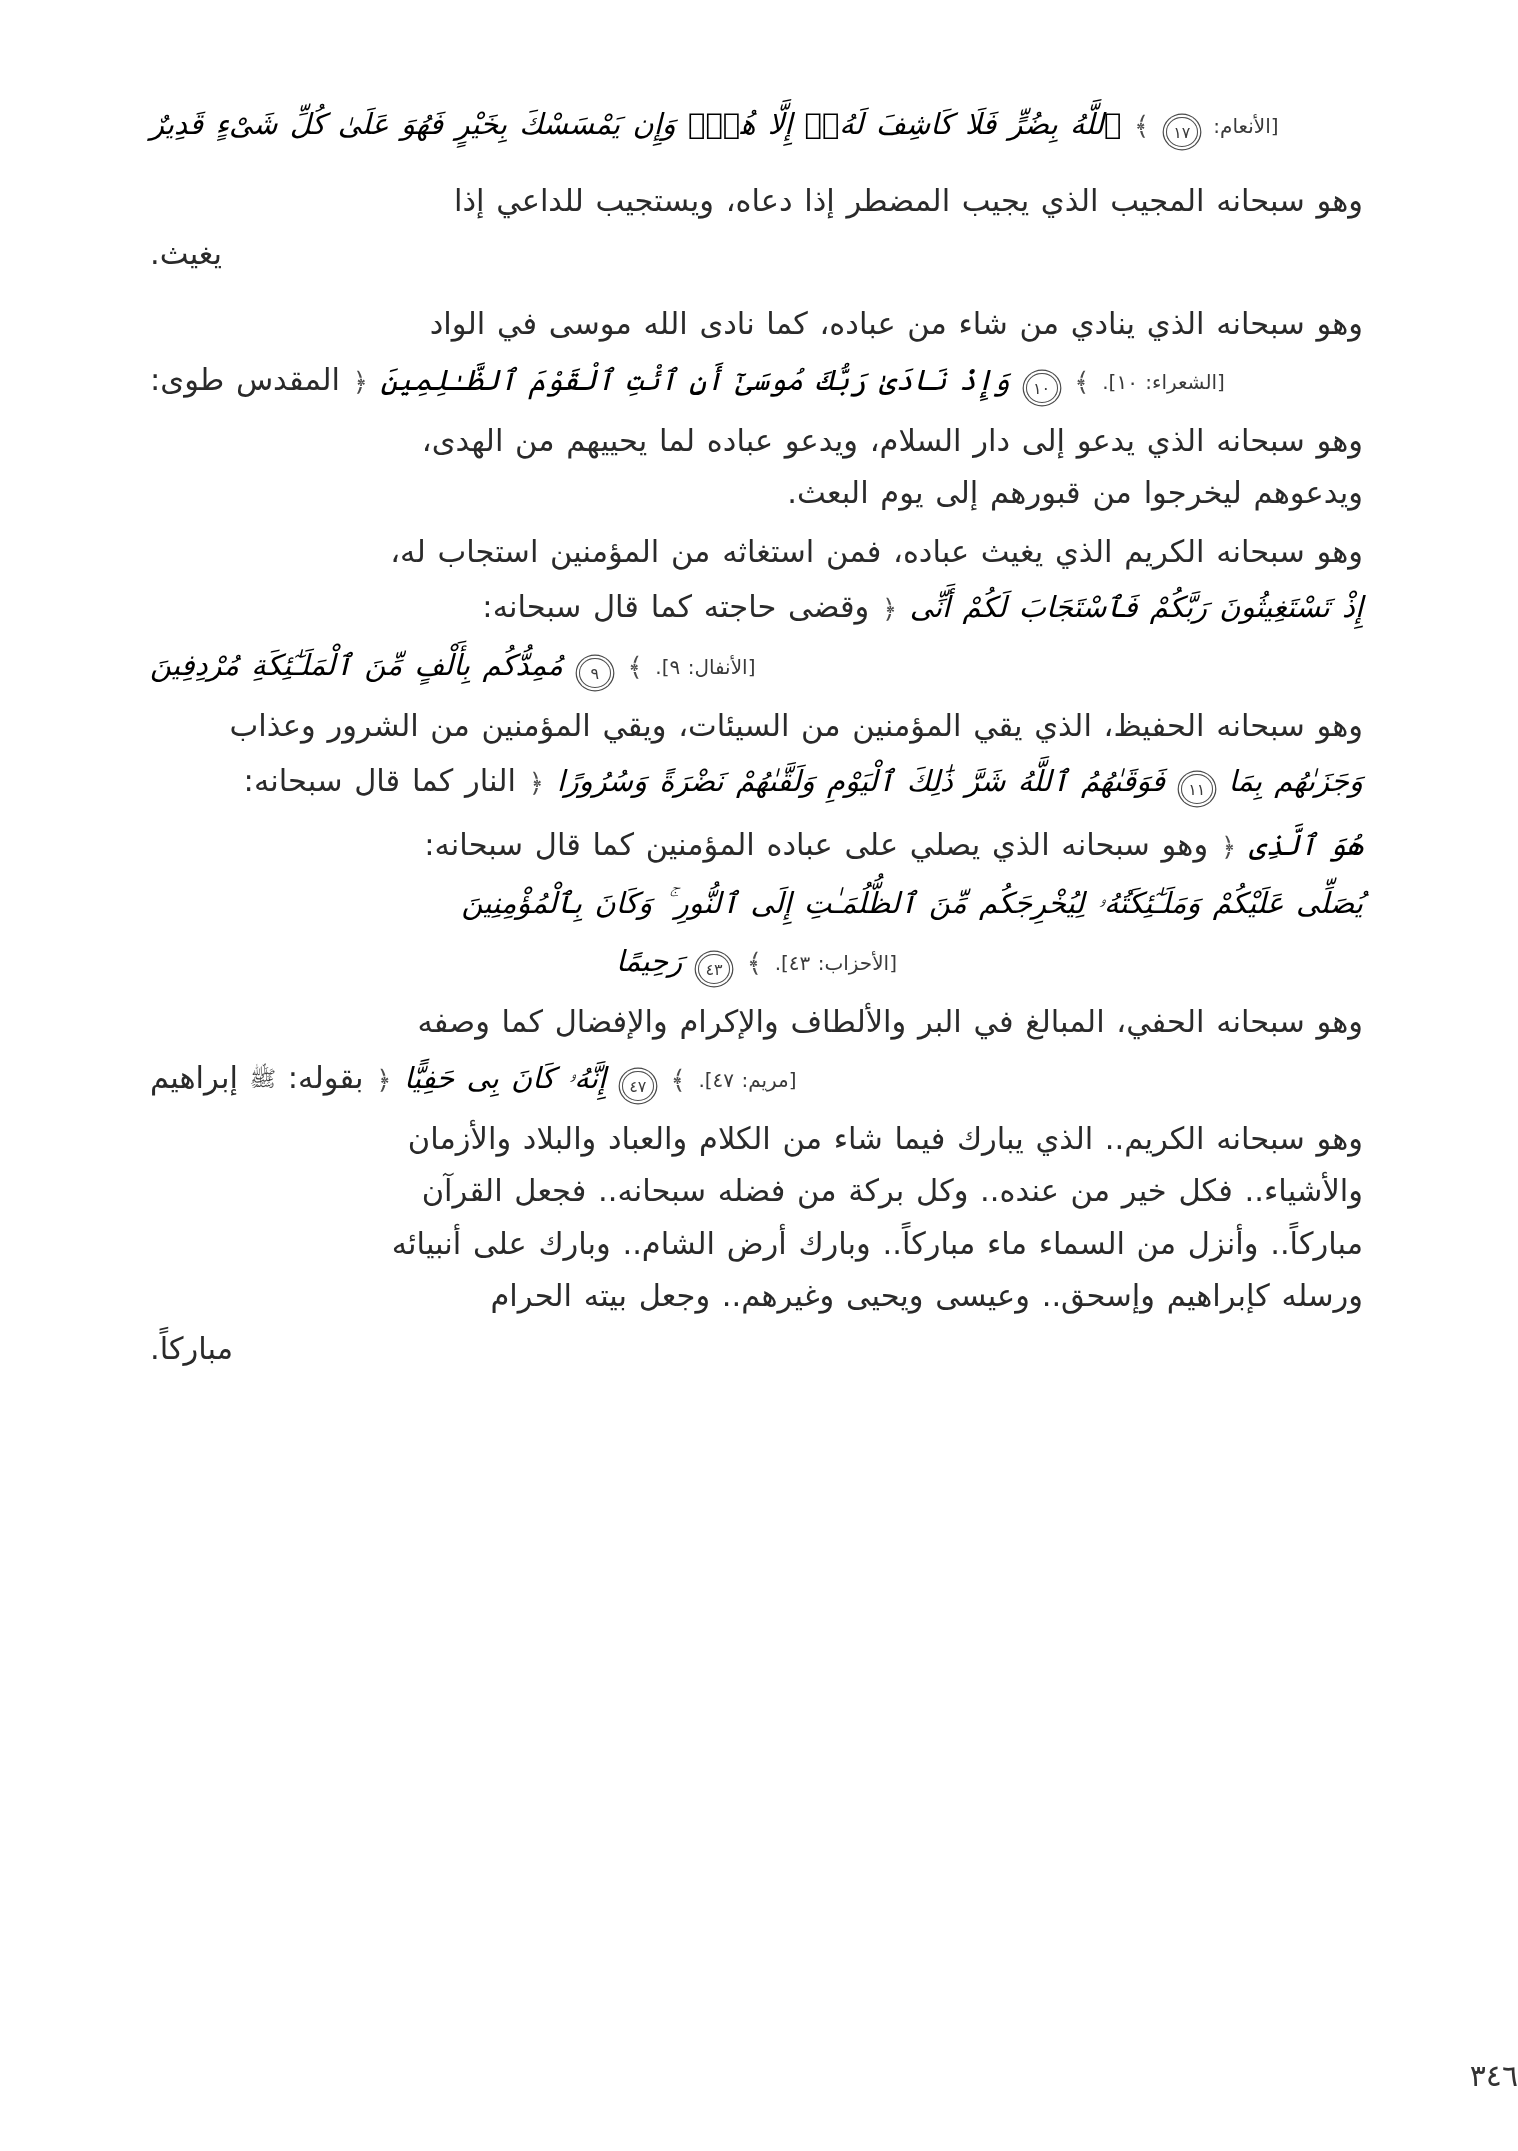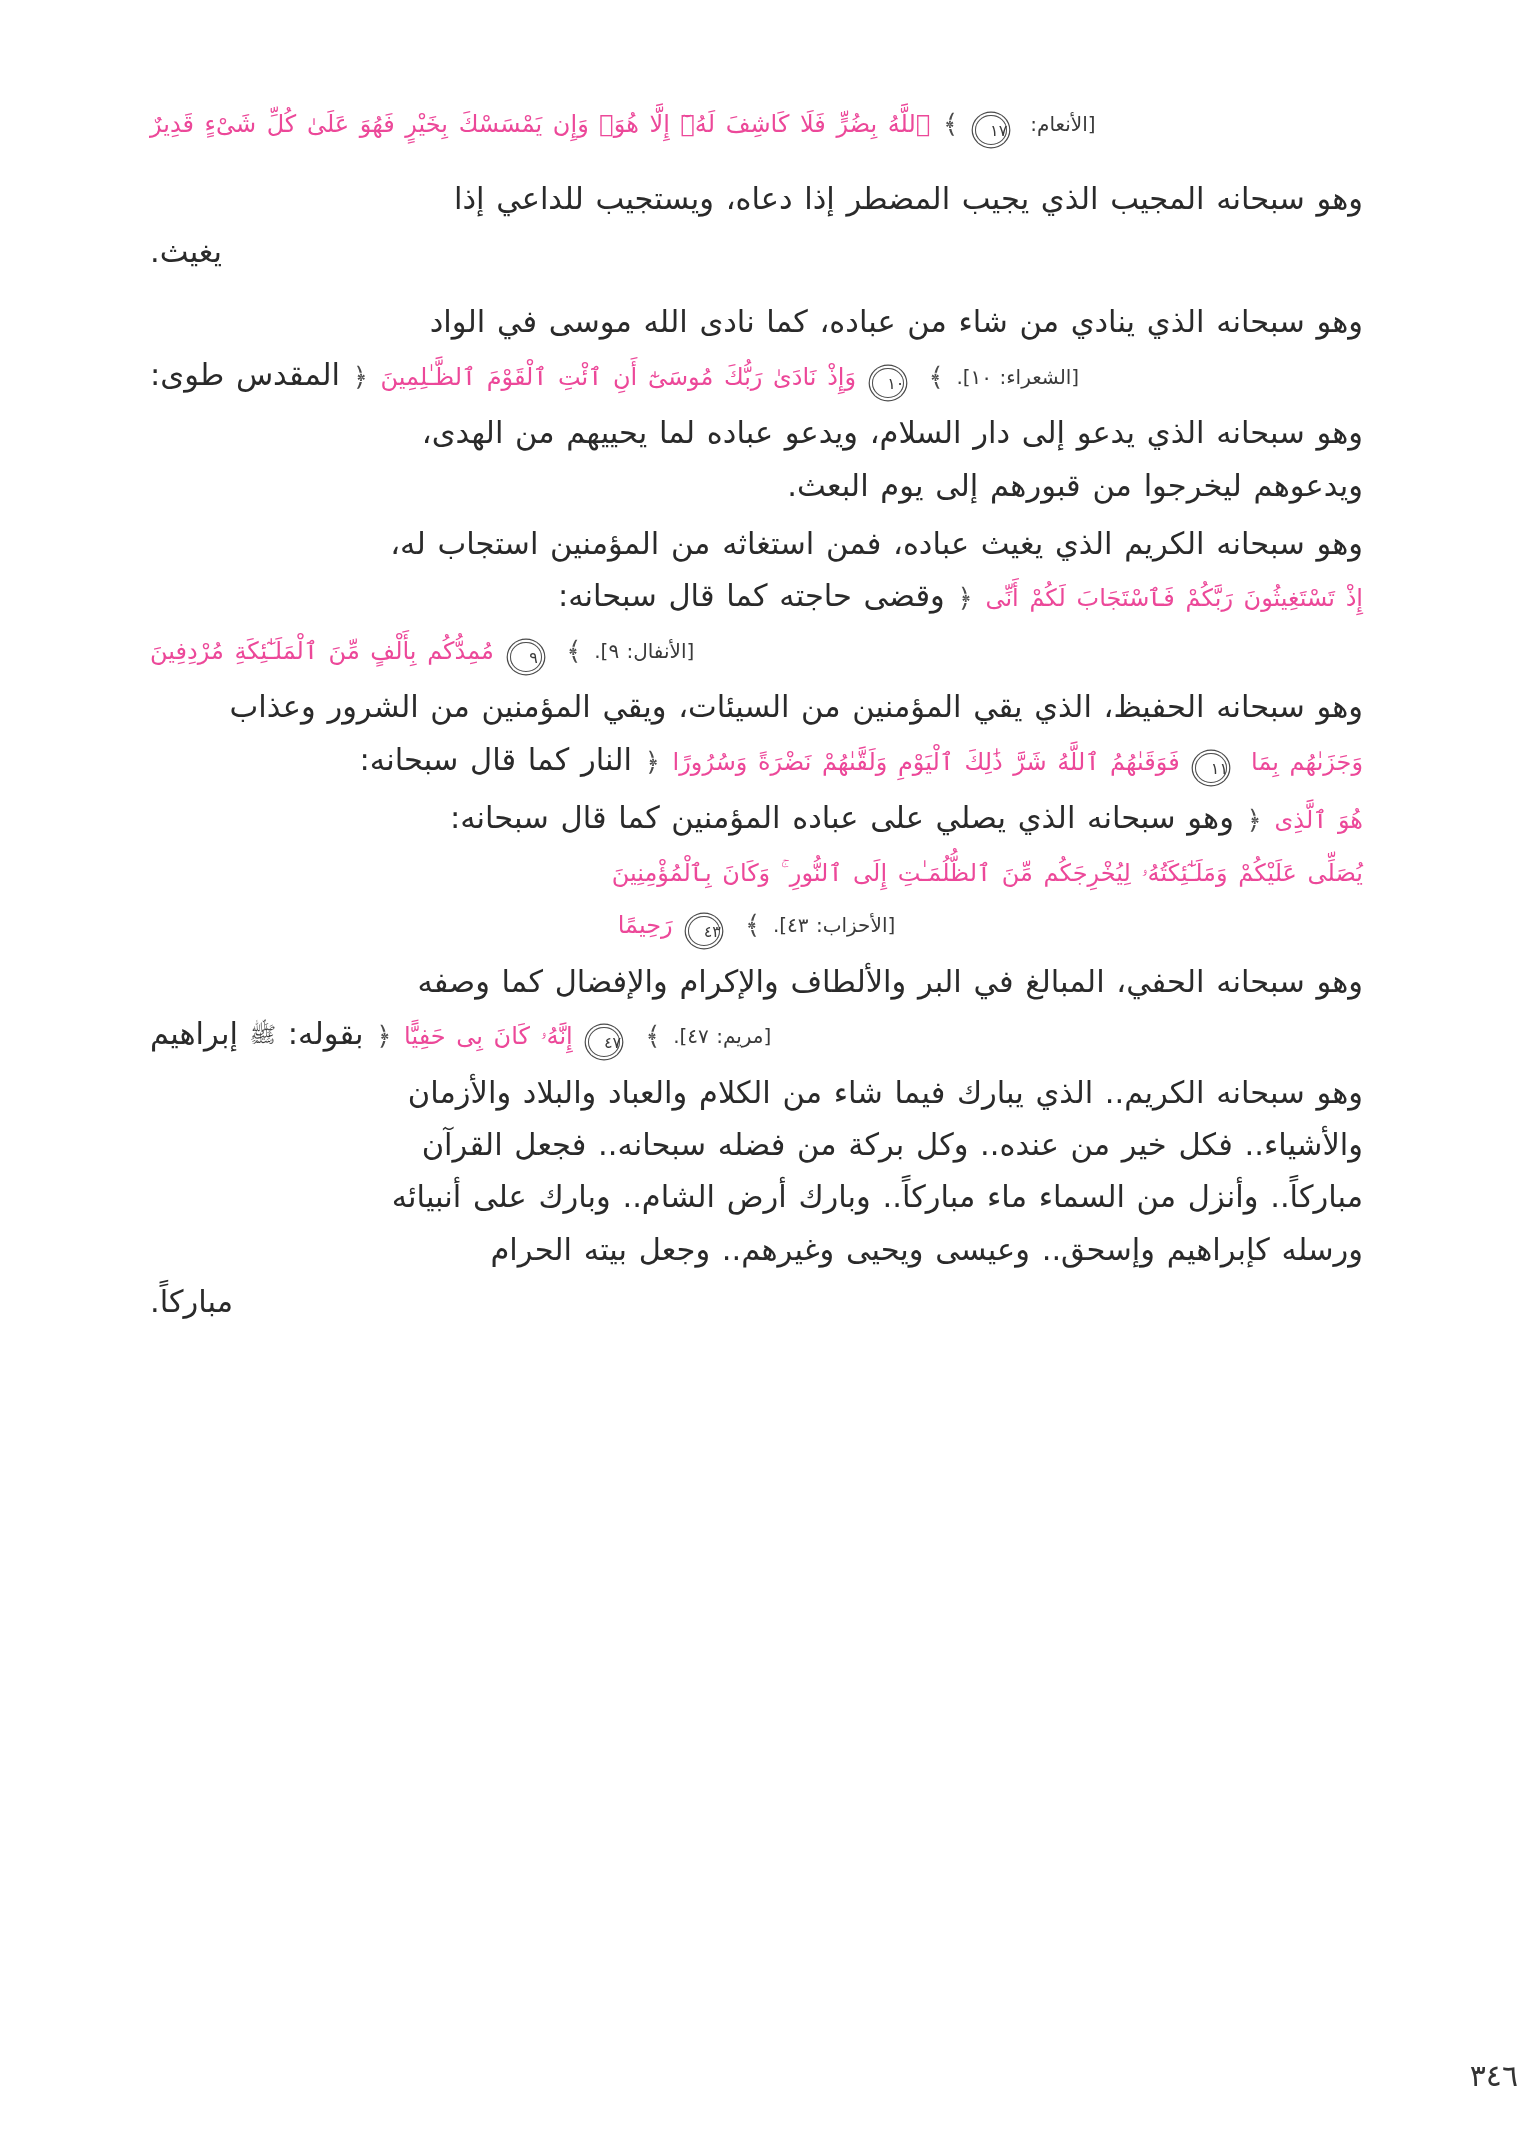--- a/index.html
+++ b/index.html
@@ -41,26 +41,27 @@
     text-justify: inter-word;
     margin: 0;
   }
   .para {
     margin: 0 0 6px 0;
     text-align: justify;
   }
   
   .quran {
     font-family: "DejaVu Sans", "Liberation Serif", serif;
-    font-size: 24px;
-    color: #ec4899;
+    font-size: 29px;
+    color: #000000;
     letter-spacing: 0.5px;
     word-spacing: 3px;
     line-height: 2.0;
     white-space: normal;
+    font-style: italic;
   }
   .quran-block {
     font-family: "DejaVu Sans", "Liberation Serif", serif;
     font-size: 27px;
     color: #3a3a3a;
     letter-spacing: 0.4px;
     word-spacing: 3px;
     line-height: 2.05;
     text-align: justify;
     margin: 0;
@@ -77,21 +78,20 @@
     display: inline-block;
     position: relative;
     width: 36px;
     height: 30px;
     line-height: 30px;
     text-align: center;
     font-size: 17px;
     color: #3a3a3a;
     vertical-align: -4px;
     margin: 0 2px;
-    padding-left: 8px;
   }
   .ayah .ring {
     position: absolute;
     left: 2px; top: 0;
     width: 30px; height: 28px;
     border: 1.6px solid #4a4a4a;
     border-radius: 50%;
     box-shadow: 0 0 0 2.2px #ffffff, 0 0 0 3.4px #4a4a4a;
   }
   .ayah .num {

